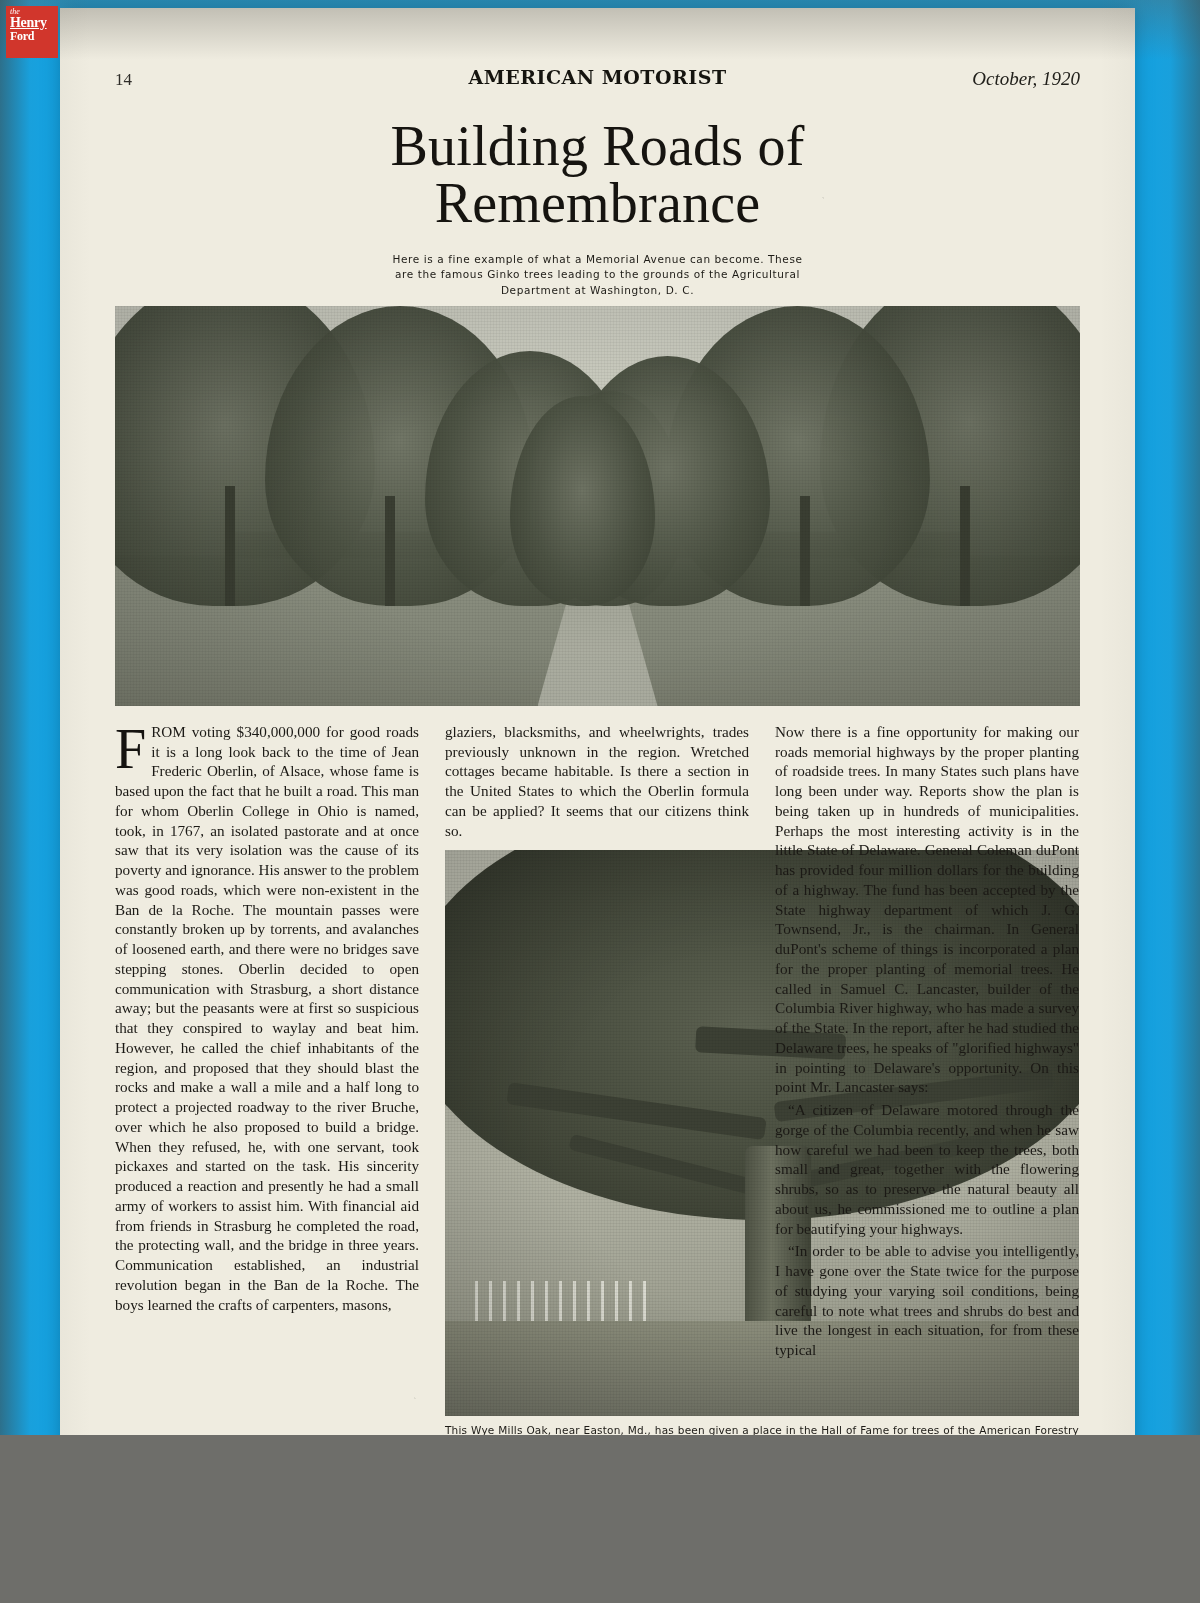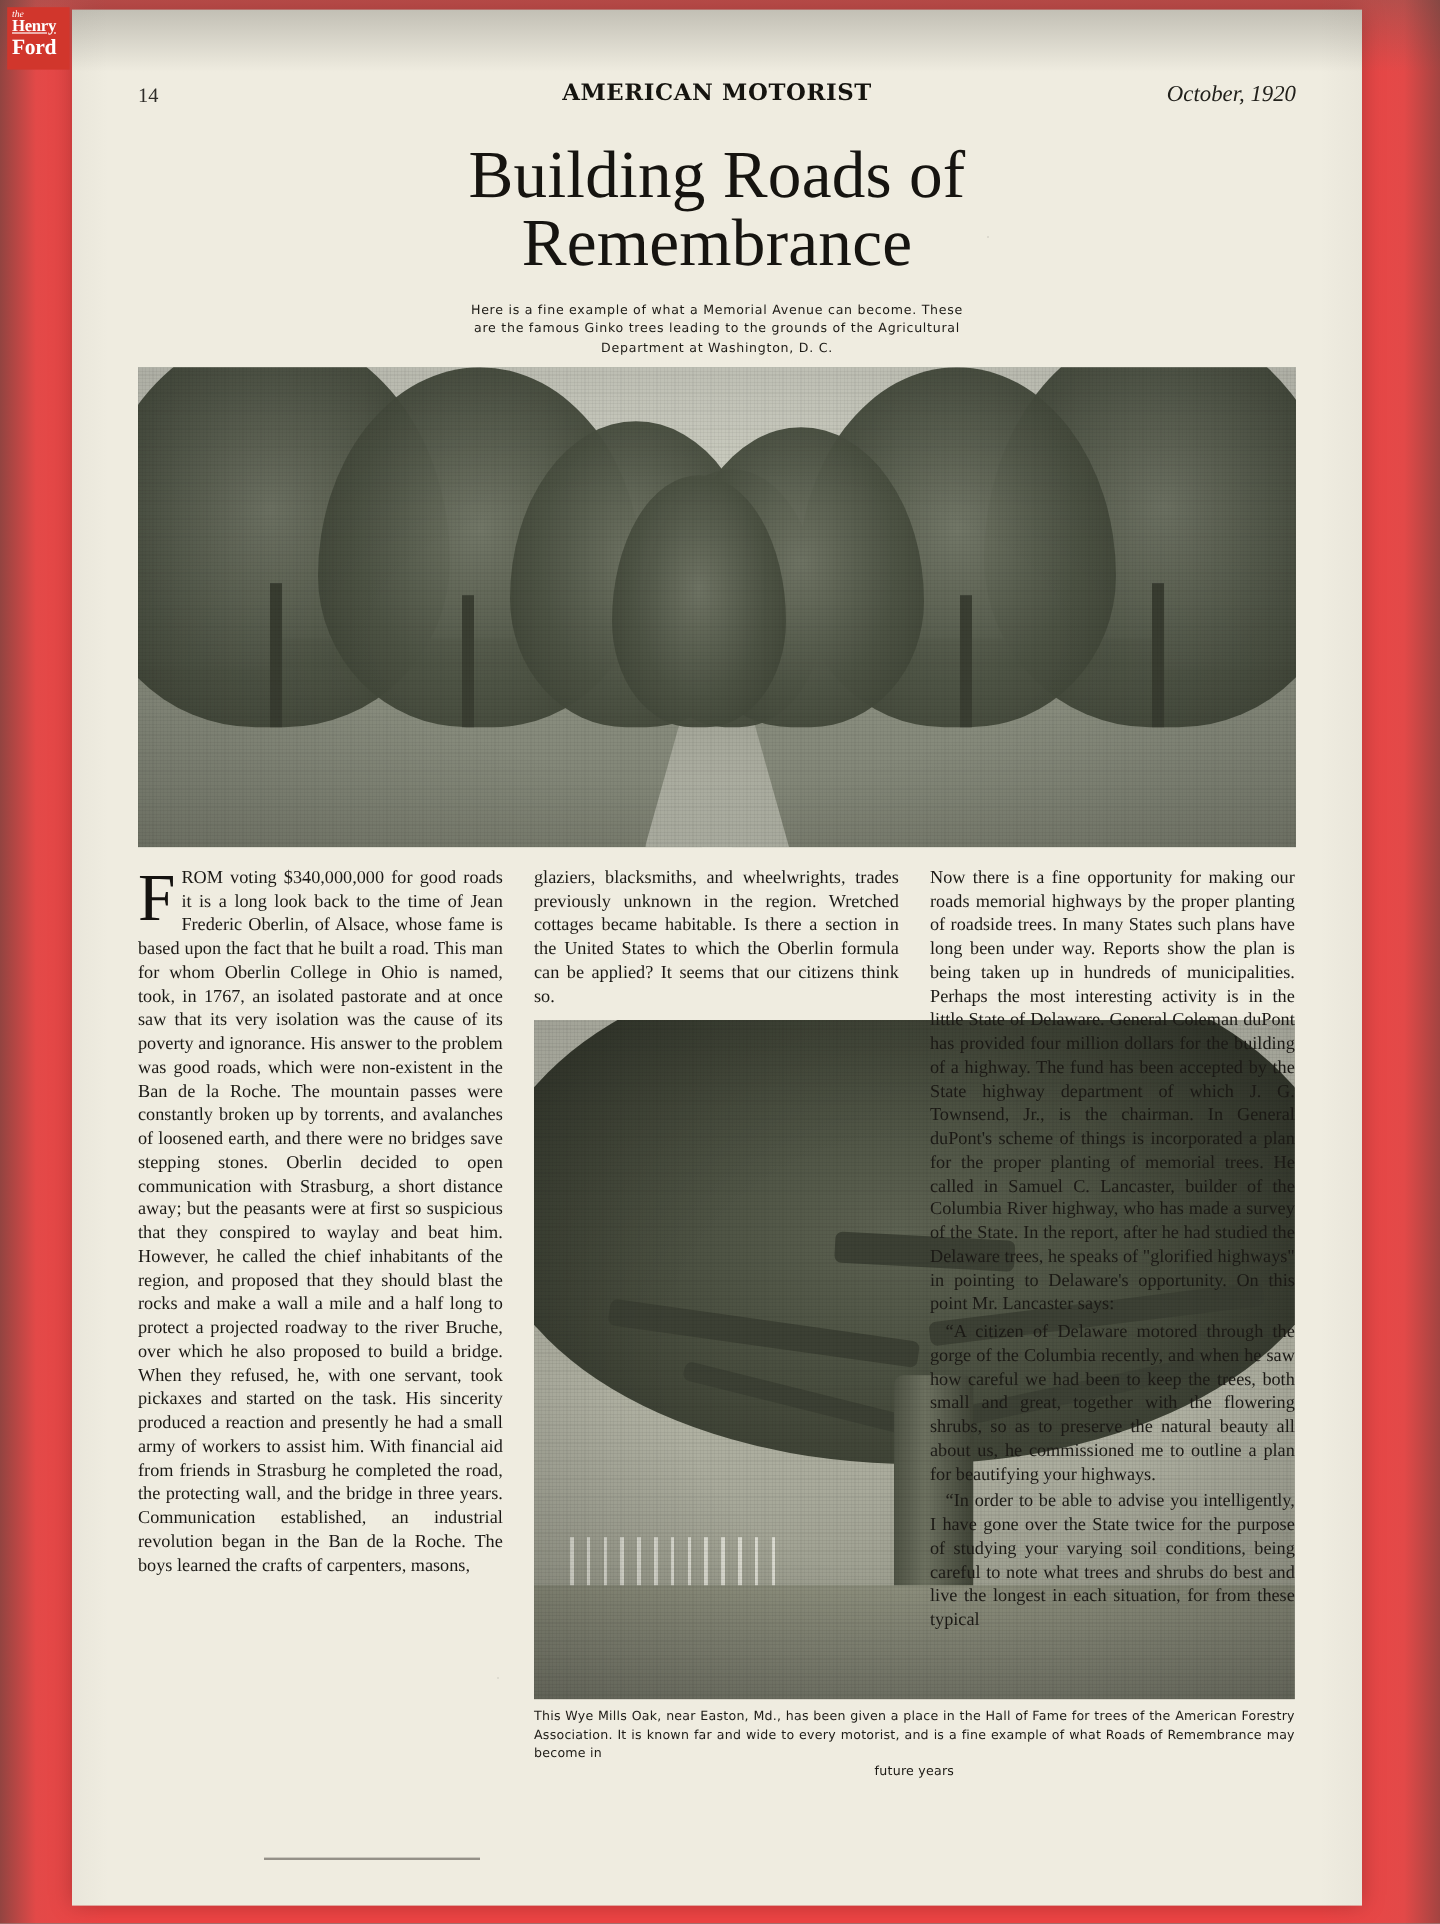--- a/index.html
+++ b/index.html
@@ -6,22 +6,22 @@
     margin: 0;
     padding: 0;
     background: #6e6e6a;
   }
   body {
     font-family: "Liberation Serif", serif;
   }
   .scan {
     position: relative;
     width: 1200px;
-    height: 1603px;
-    background: #ef4444;
+    height: 1435px;
+    background: #0ea5e9;
     overflow: hidden;
   }
   
   .scan::before {
     content: "";
     position: absolute;
     inset: 0;
     background:
       linear-gradient(90deg, rgba(70,68,62,0.55) 0px, rgba(120,117,108,0.10) 30px, rgba(255,255,255,0) 90px),
       linear-gradient(270deg, rgba(70,68,62,0.45) 0px, rgba(120,117,108,0.10) 30px, rgba(255,255,255,0) 100px),
@@ -61,21 +61,21 @@
     box-sizing: border-box;
   }
   .logo .the {
     font-size: 8px;
     display: block;
     font-style: italic;
   }
   .logo .henry,
   .logo .ford {
     display: block;
-    font-size: 18px;
+    font-size: 12px;
     font-weight: bold;
     letter-spacing: -0.3px;
   }
   .logo .henry { font-size: 14px; text-decoration: underline; }
 
   
   .runhead {
     position: relative;
     height: 30px;
   }

